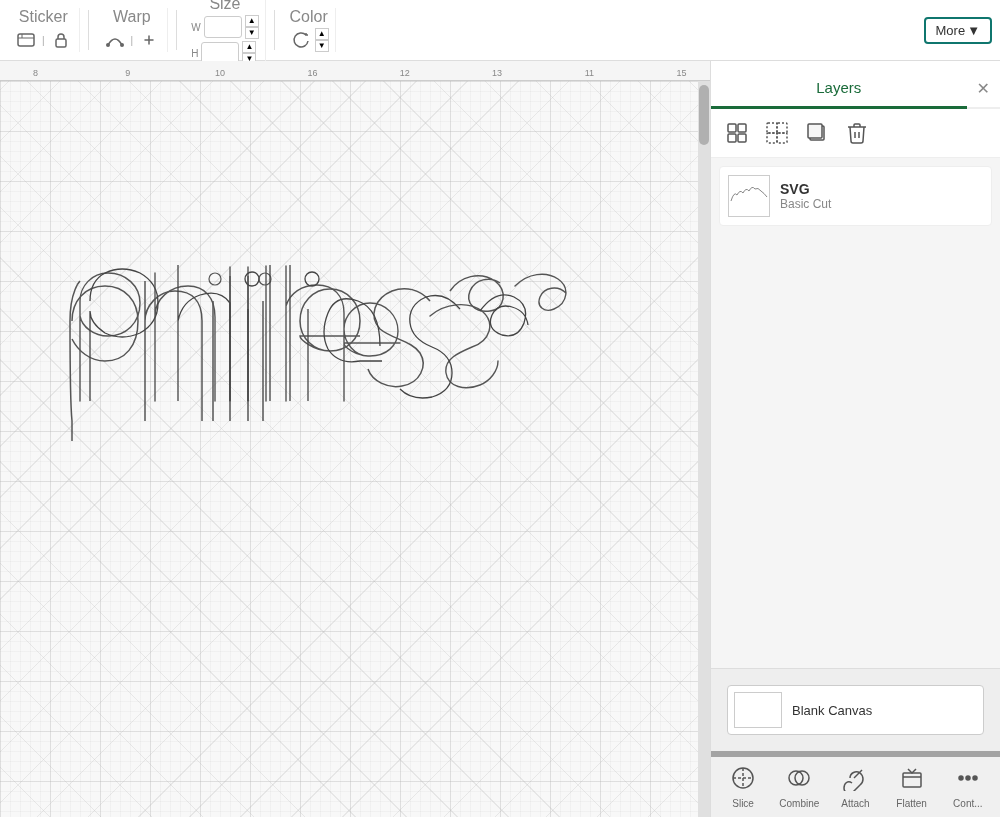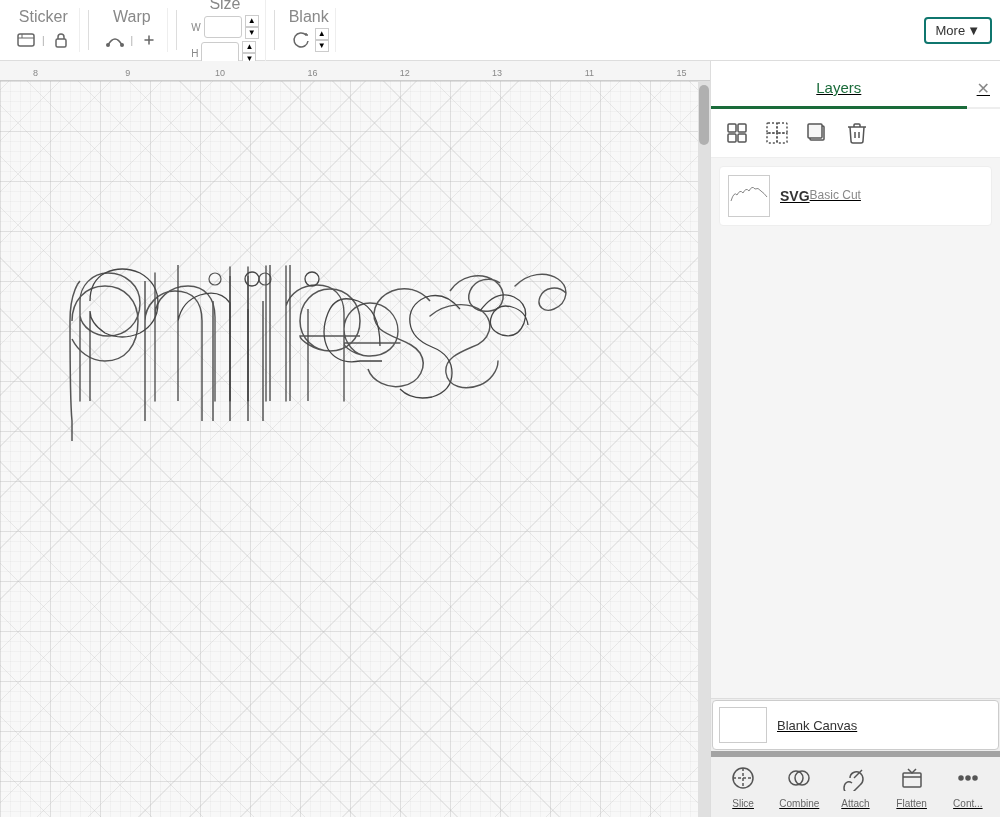--- a/index.html
+++ b/index.html
@@ -182,21 +182,20 @@
     }
 
     
     .right-panel {
       width: 290px;
       background: #f5f5f5;
       border-left: 1px solid #ddd;
       display: flex;
       flex-direction: column;
       flex-shrink: 0;
-      text-decoration: underline;
     }
 
     
     .panel-tabs {
       display: flex;
       background: #fff;
       border-bottom: 2px solid #eee;
       padding-top: 8px;
     }
     .panel-tab {
@@ -268,34 +267,35 @@
       display: flex;
       align-items: center;
       justify-content: center;
       font-size: 8px;
       color: #888;
       overflow: hidden;
       flex-shrink: 0;
     }
     .layer-info {
       display: flex;
+      flex-direction: column;
     }
     .layer-name {
       font-size: 14px;
       font-weight: 600;
       color: #333;
     }
     .layer-subname {
       font-size: 12px;
       color: #888;
     }
 
     
     .blank-canvas-area {
-      padding: 1px;
+      padding: 16px;
       background: #eee;
       border-top: 1px solid #ddd;
     }
     .blank-canvas-item {
       display: flex;
       align-items: center;
       gap: 10px;
       padding: 6px;
       background: #fff;
       border: 1px solid #ccc;
@@ -419,21 +419,21 @@
             <button style="border:1px solid #ccc;background:#fff;width:14px;height:12px;font-size:8px;cursor:pointer;line-height:1">▼</button>
           </div>
         </div>
       </div>
     </div>
   </div>
 
   <div class="toolbar-separator"></div>
 
   <div class="toolbar-group">
-    <span class="toolbar-label">Blank</span>
+    <span class="toolbar-label">Color</span>
     <div class="toolbar-controls">
       <div class="toolbar-icon">
         <svg width="22" height="22" viewBox="0 0 22 22">
             <path d="M16 6 A7 7 0 1 0 18 12" fill="none" stroke="#666" stroke-width="1.5"></path>
             <path d="M18 6 L16 6 L16 4" fill="none" stroke="#666" stroke-width="1.5"></path>
           </svg>
       </div>
       <div style="display:flex;flex-direction:column;">
         <button style="border:1px solid #ccc;background:#fff;width:14px;height:12px;font-size:8px;cursor:pointer;line-height:1">▲</button>
         <button style="border:1px solid #ccc;background:#fff;width:14px;height:12px;font-size:8px;cursor:pointer;line-height:1">▼</button>

